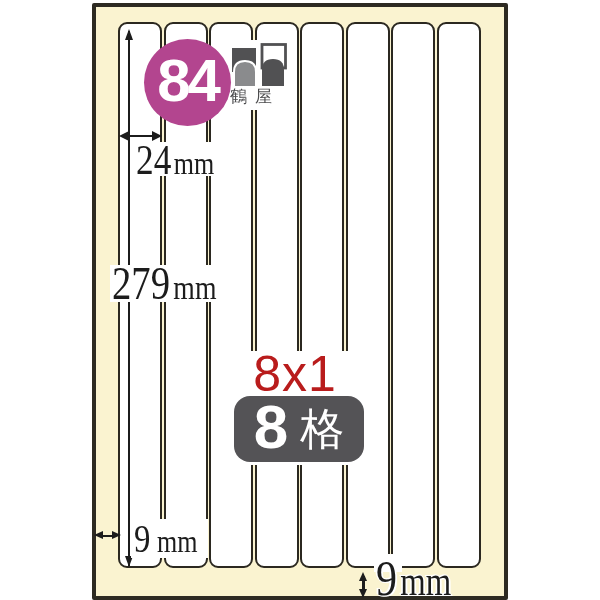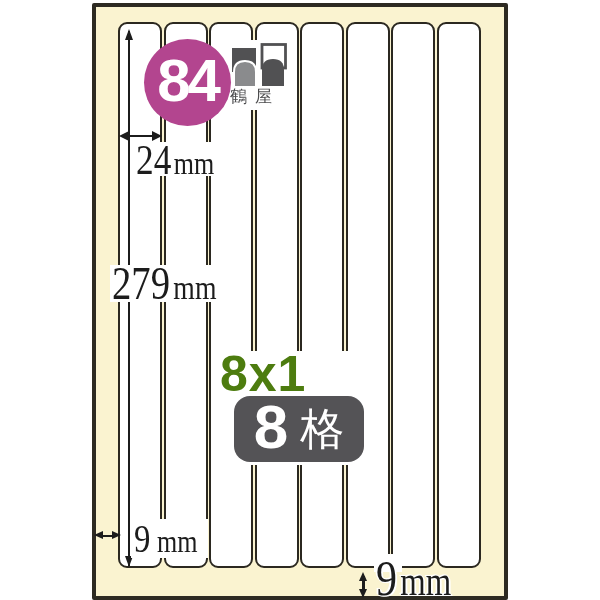--- a/index.html
+++ b/index.html
@@ -36,21 +36,21 @@
     position:absolute;left:144px;top:39px;width:87px;height:87px;
     border-radius:50%;background:#b3458f;z-index:6;
     display:flex;align-items:center;justify-content:center;
   }
   #circle84 span{
     color:#ffffff;font-size:60px;font-weight:700;letter-spacing:-3px;
     line-height:1;padding-bottom:3px;
   }
   #gridlabel{
     position:absolute;left:220px;top:349px;width:150px;z-index:5;
-    text-align:left;font-size:50px;font-weight:700;color:#4d7c0f;
+    text-align:center;font-size:50px;font-weight:400;color:#b91c1c;
     letter-spacing:1px;line-height:1;
   }
   #badge{
     position:absolute;left:234px;top:396px;width:130px;height:66px;
     box-sizing:border-box;background:#545356;border-radius:16px;z-index:5;
     display:flex;align-items:center;justify-content:center;
   }
   #badge .count{color:#fff;font-size:62px;font-weight:700;line-height:1;padding-bottom:4px;}
   #badge .cunit{color:#fff;font-size:44px;font-weight:400;line-height:1;margin-left:12px;}
   

